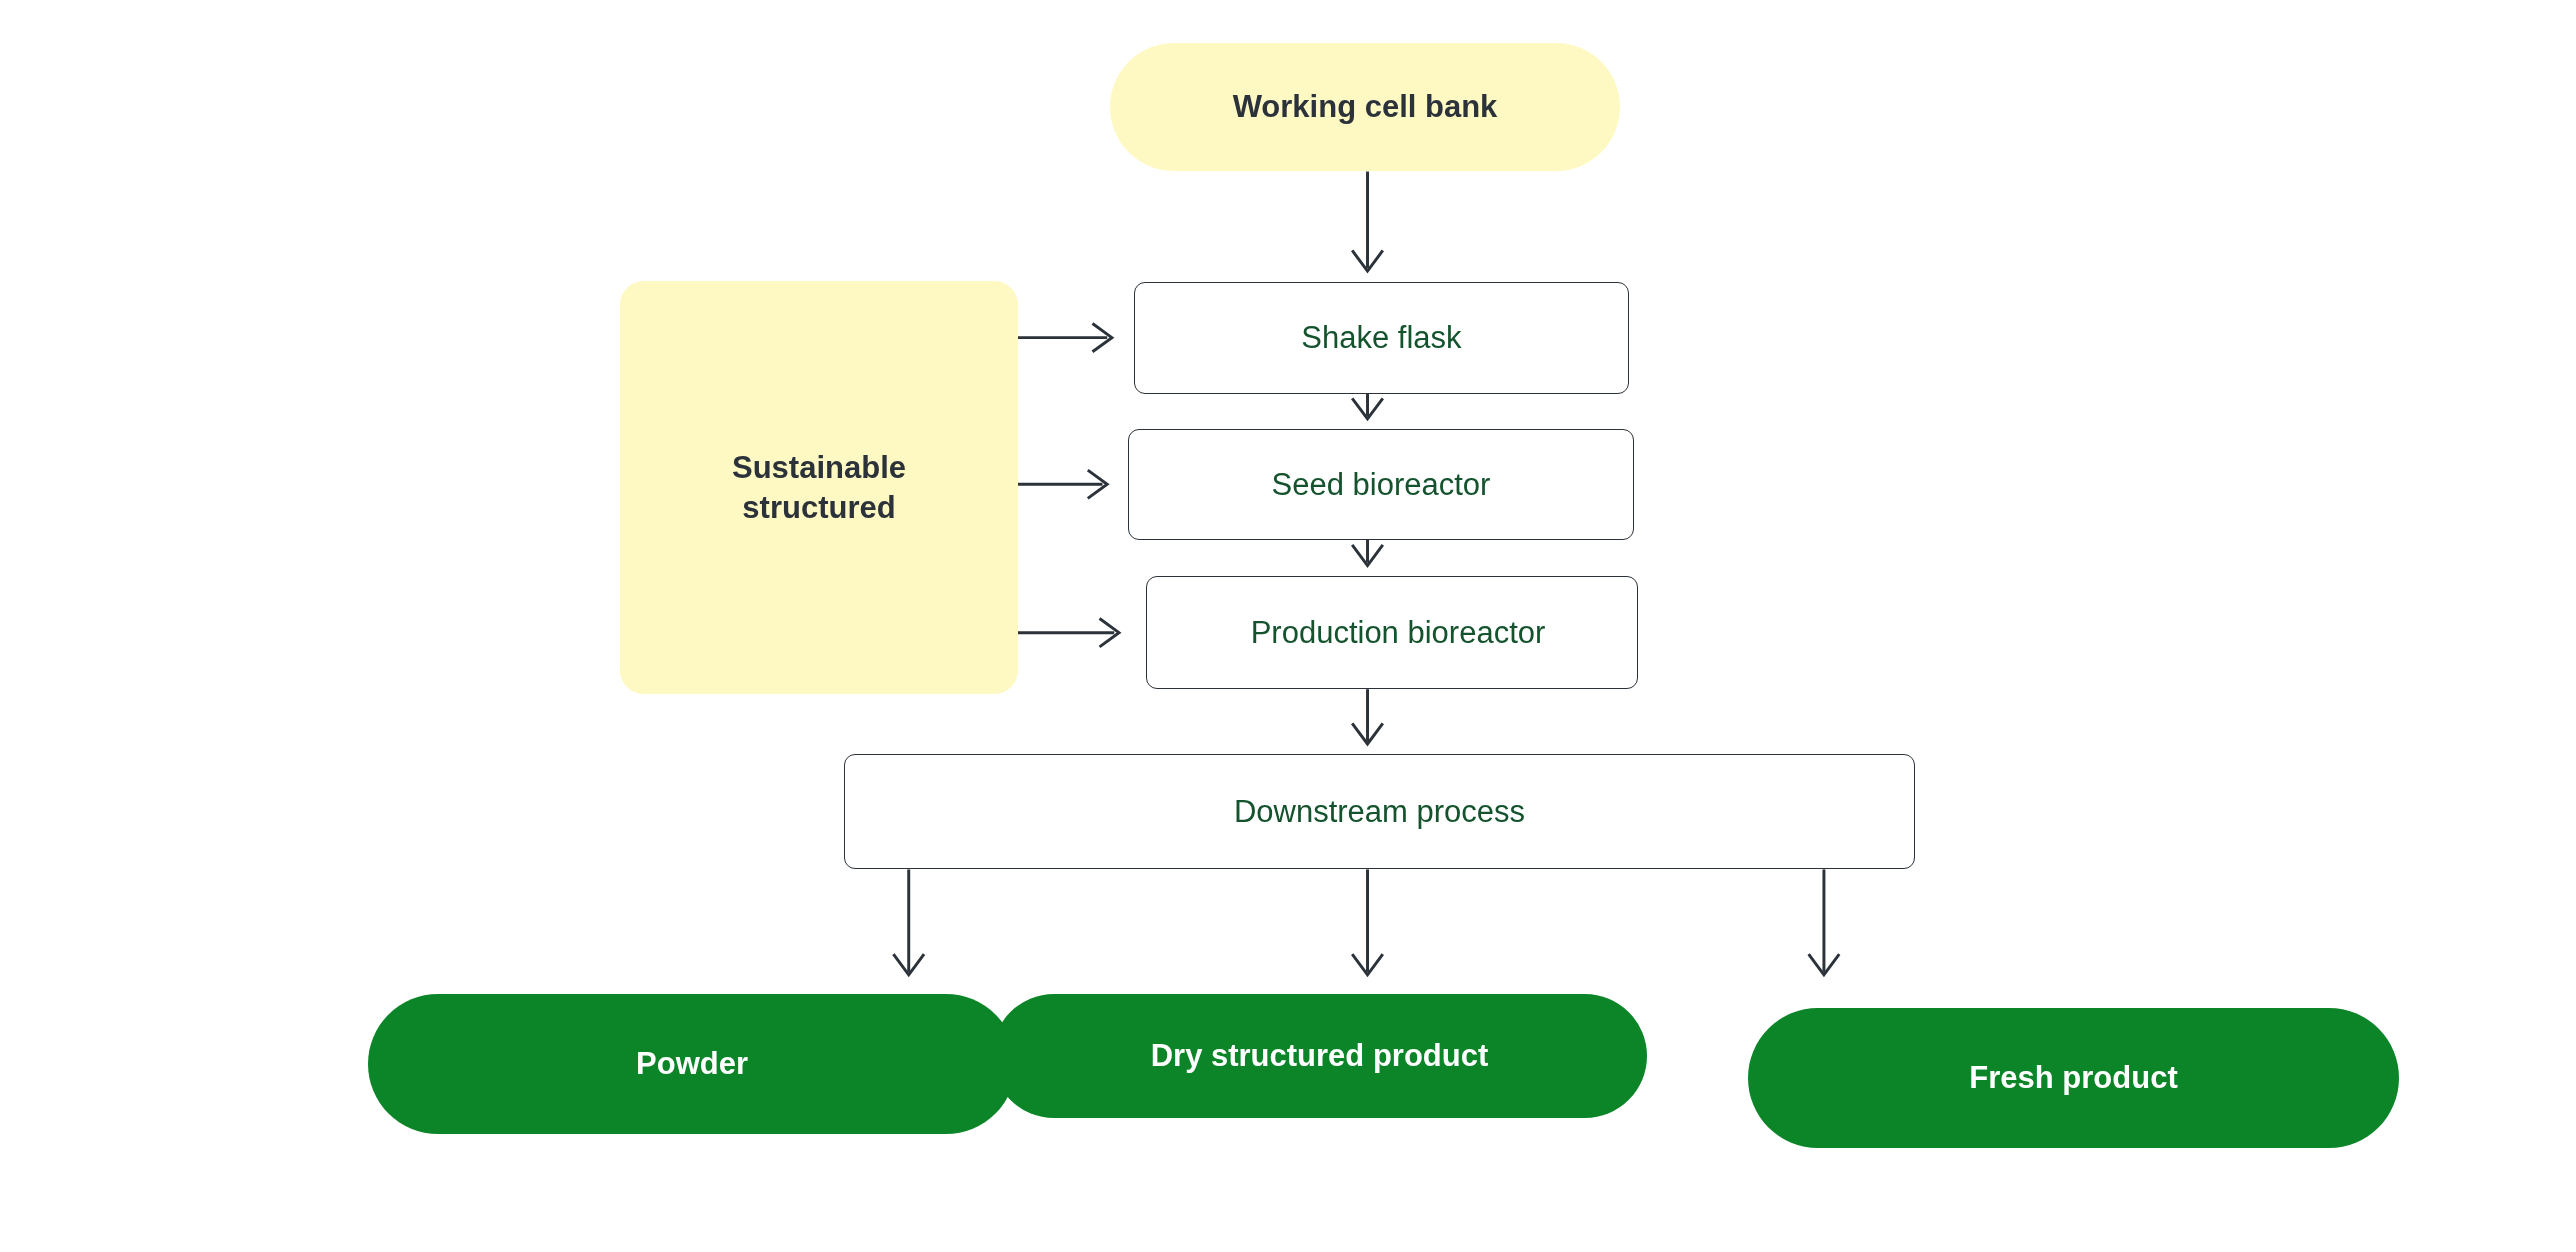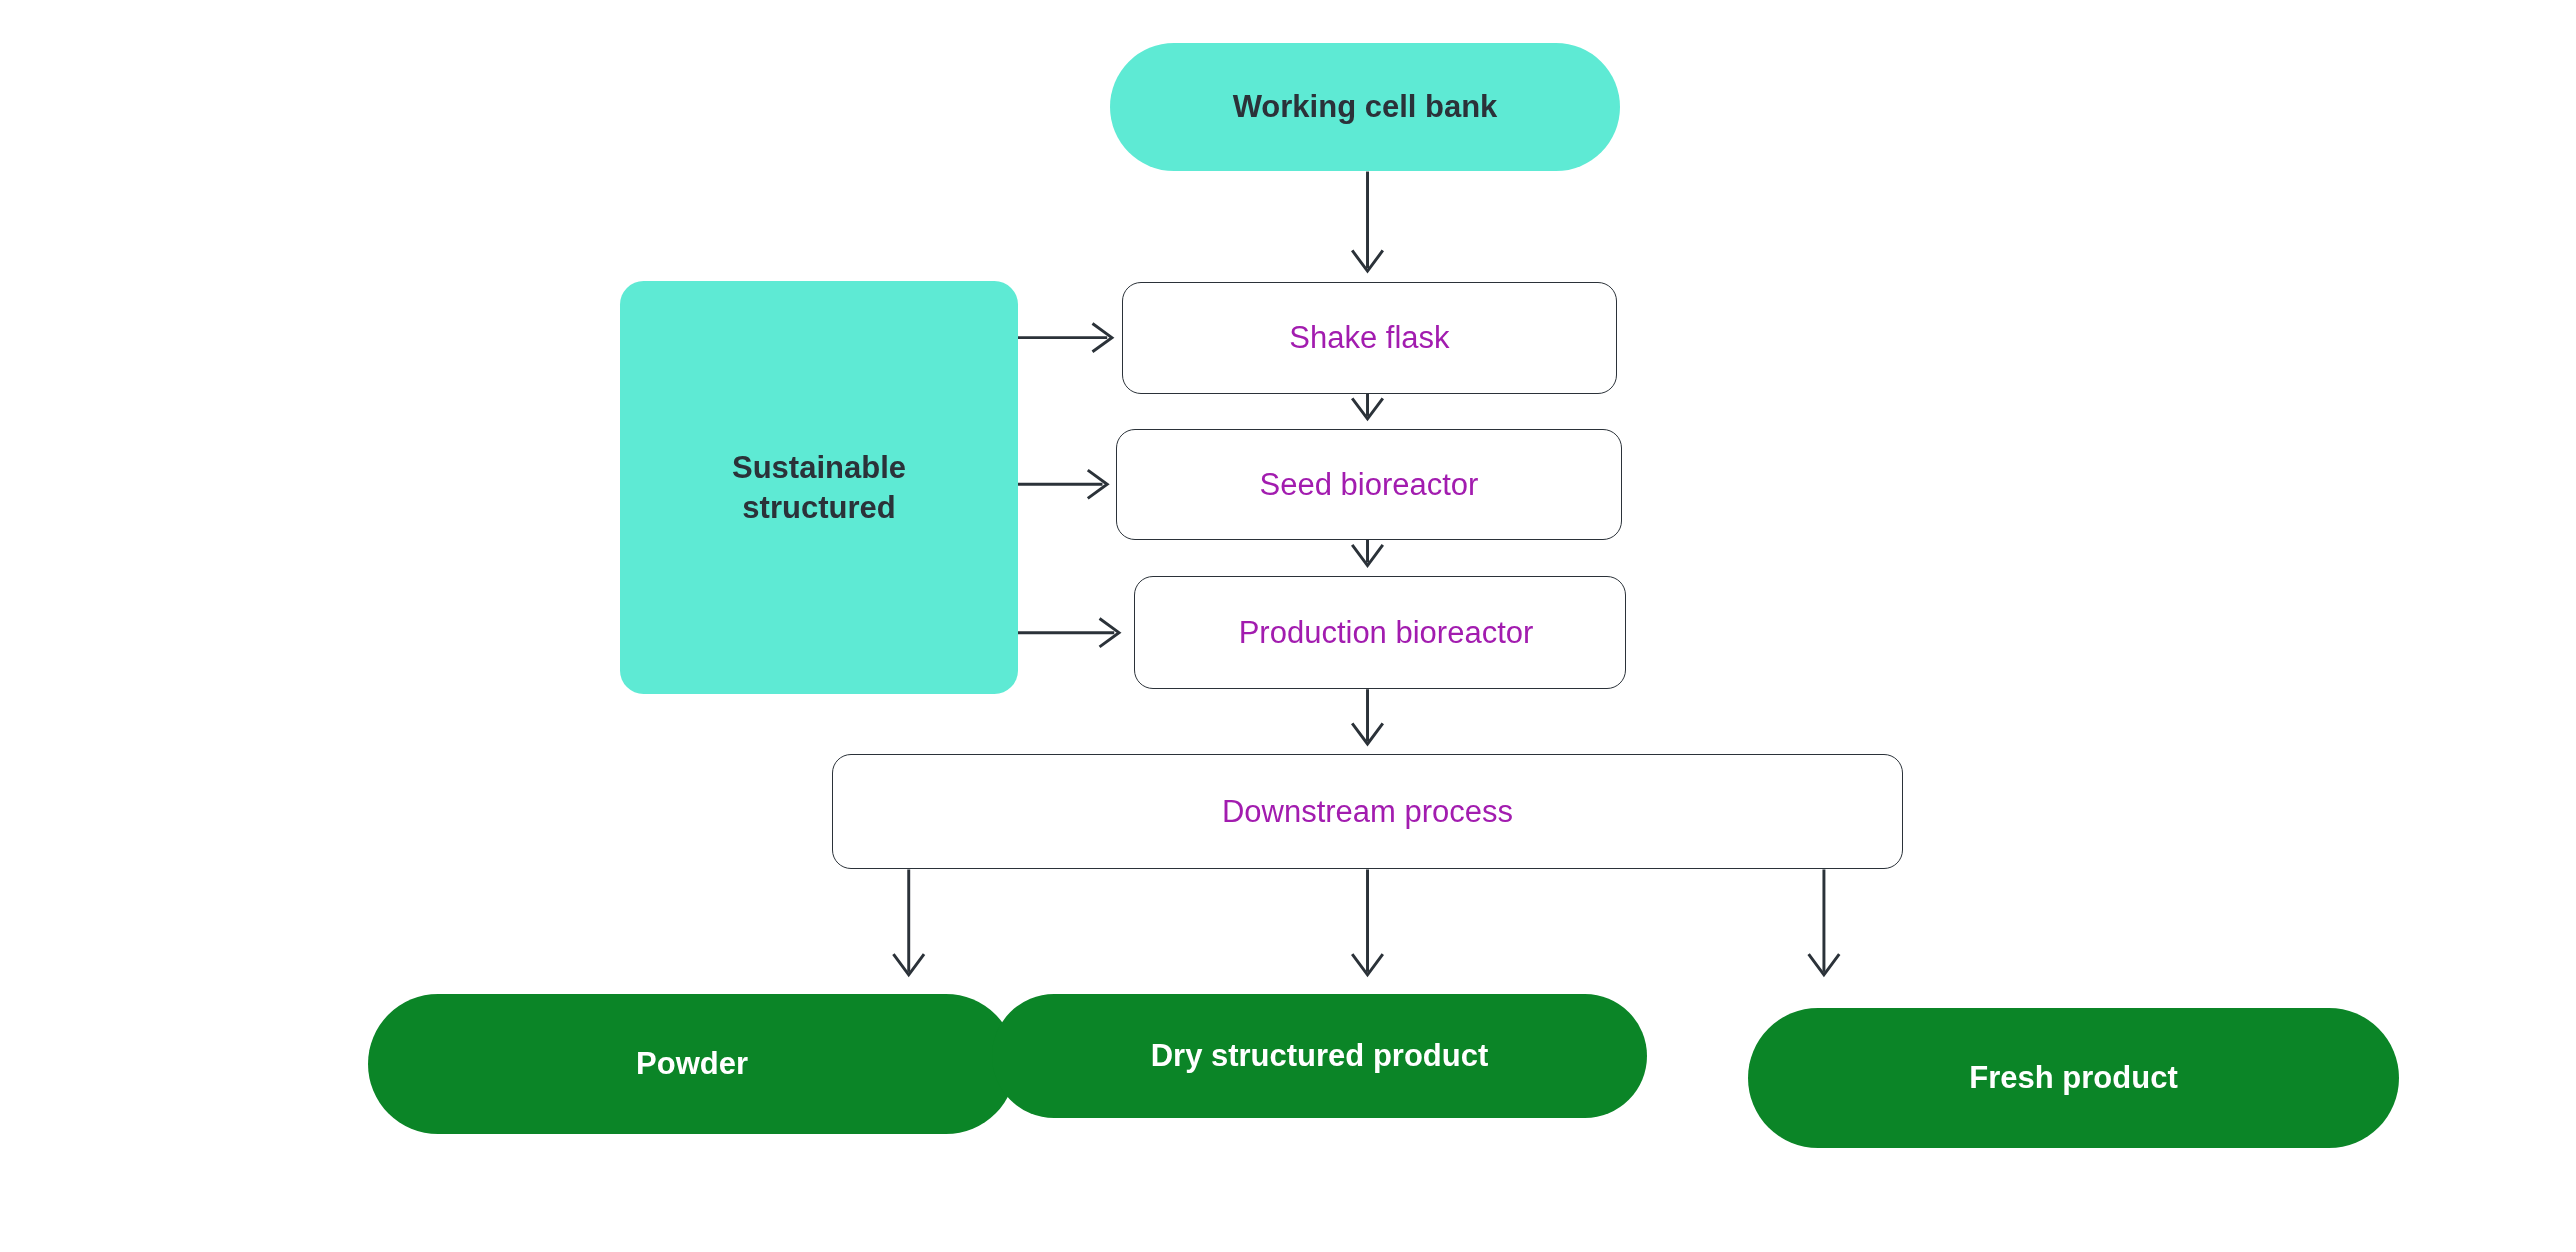--- a/index.html
+++ b/index.html
@@ -29,30 +29,31 @@
   .node {
     position: absolute;
     display: flex;
     align-items: center;
     justify-content: center;
     text-align: center;
     box-sizing: border-box;
     line-height: 1.28;
   }
   .node-blue {
-    background: #5eead4;
+    background: #fef9c3;
     color: #2b3239;
     font-weight: bold;
   }
   .node-white {
     background: #ffffff;
     border: 1.8px solid #2b3239;
-    color: #a21caf;
+    color: #14532d;
     font-weight: normal;
-    border-radius: 19px;
+    border-radius: 11px;
+    margin-left: 12px;
   }
   .node-green {
     background: #0b8527;
     color: #ffffff;
     font-weight: bold;
   }
   #n-workingcellbank {
     left: 1110px; top: 43px; width: 510px; height: 128px;
     border-radius: 64px;
     font-size: 31px;

